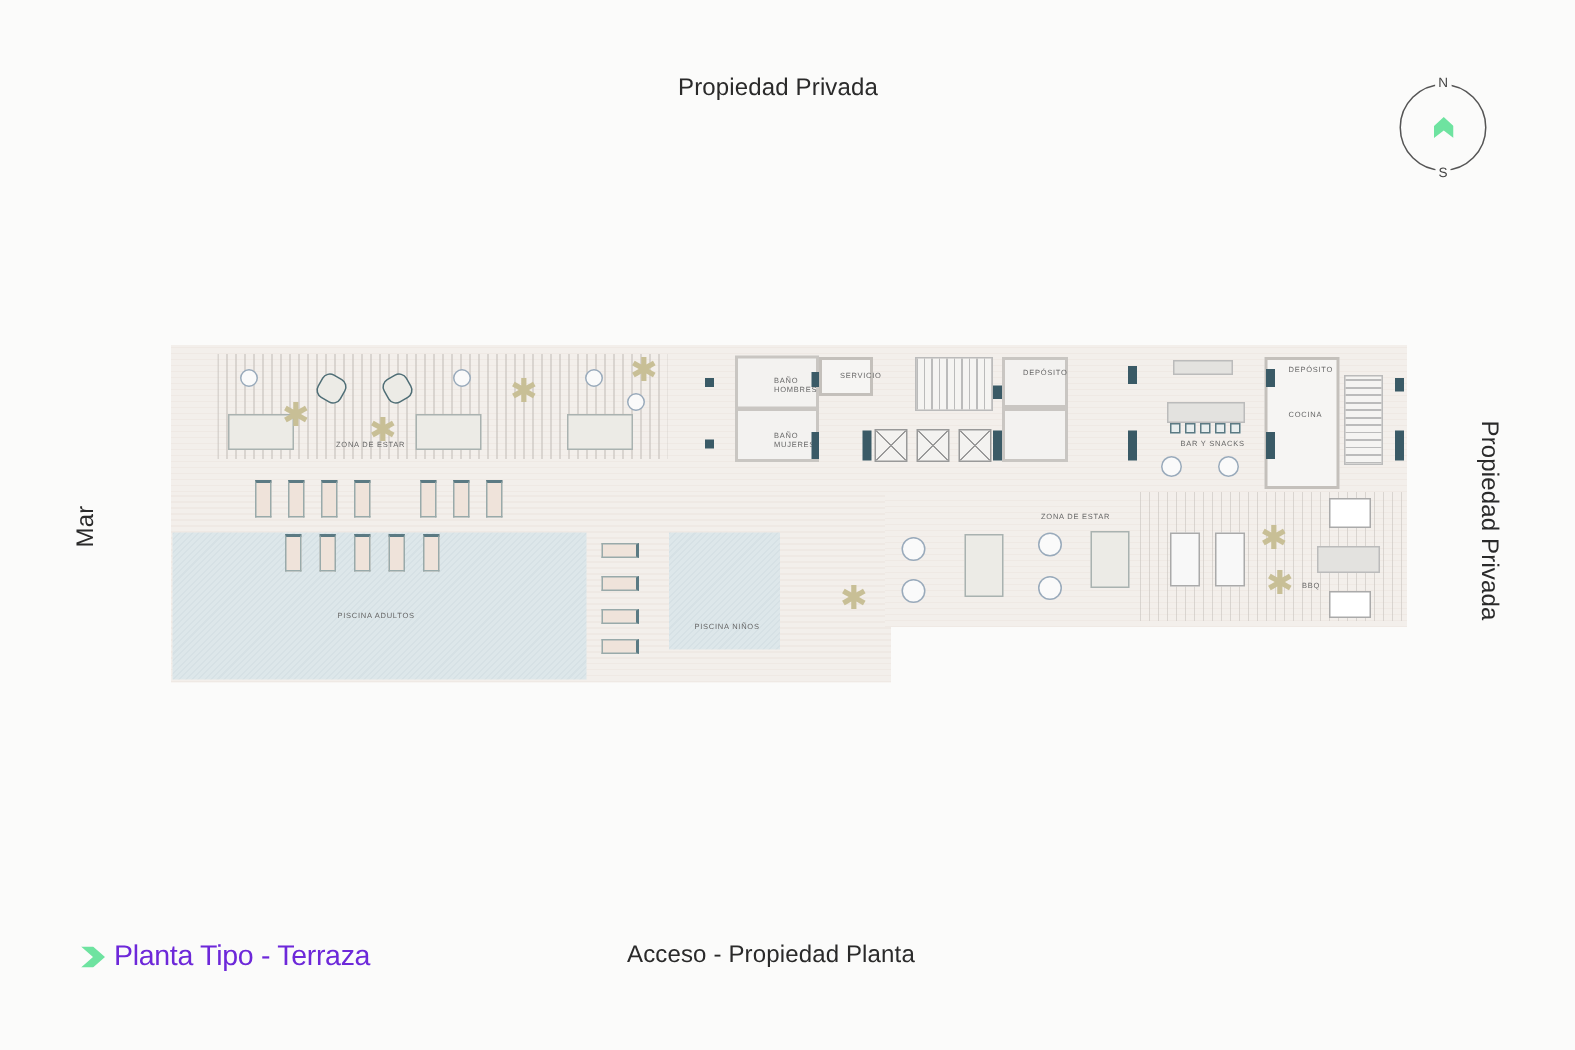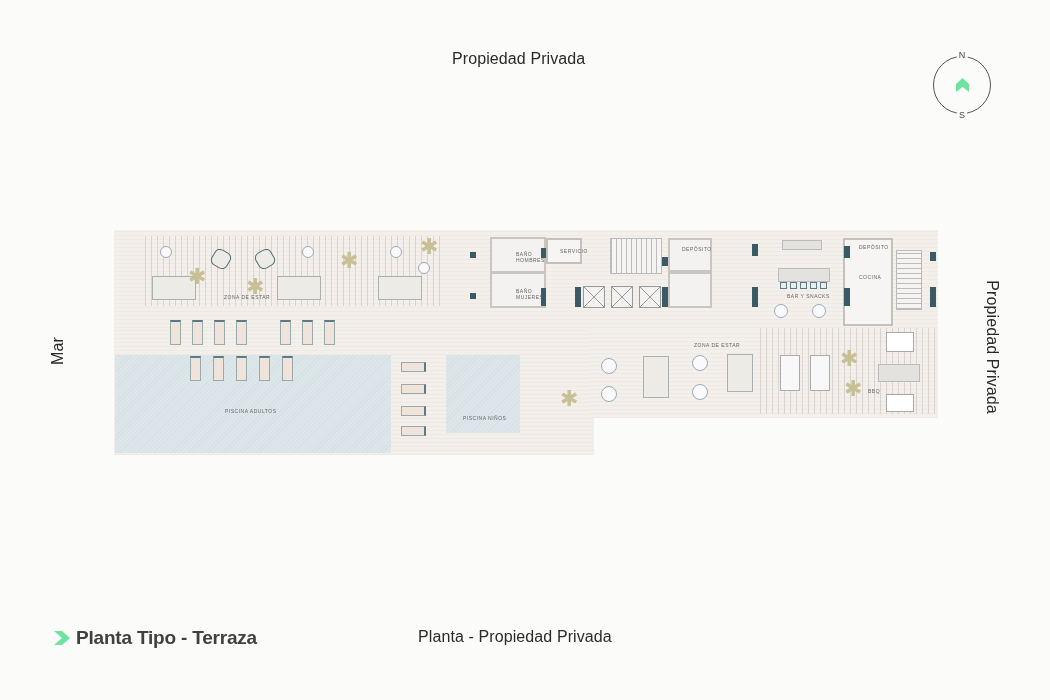--- a/index.html
+++ b/index.html
@@ -12,21 +12,21 @@
   .lbl-left { left: 44px; top: 342px; transform: rotate(-90deg); transform-origin: center; }
   .lbl-right { left: 912px; top: 338px; transform: rotate(90deg); width: 160px; text-align: center; }
 
   .compass { position: absolute; left: 933px; top: 56px; width: 58px; height: 58px; border-radius: 50%; border: 1.3px solid #555; }
   .compass .n, .compass .s { position: absolute; left: 50%; transform: translateX(-50%); font-size: 9px; background: #fbfbfa; padding: 0 2px; color: #444; }
   .compass .n { top: -7px; }
   .compass .s { bottom: -7px; }
   .compass .arrow { position: absolute; left: 22px; top: 21px; }
 
   .title { position: absolute; left: 54px; top: 627px; display: flex; align-items: center; gap: 6px; }
-  .title span { font-size: 19px; font-weight: 700; color: #404040; letter-spacing: -0.2px; }
+  .title span { font-size: 19px; font-weight: 400; color: #6d28d9; letter-spacing: -0.2px; }
 
   .plan { position: absolute; left: 0; top: 0; width: 1050px; height: 700px; }
 
   .deck { position: absolute; background:
      repeating-linear-gradient(0deg, #efe9e4 0 1px, #f3efeb 1px 4px); }
   .pool { position: absolute; background:
      repeating-linear-gradient(135deg, #d6e1e5 0 1px, #dde7ea 1px 3px); }
   .room { position: absolute; background: #f3f2f0; border: 2px solid #c9c6c2; }
   .core { position: absolute; background: #f6f5f3; border: 2px solid #c4c0bb; }
   .col { position: absolute; background: #3a5a66; }
@@ -164,21 +164,21 @@
 
   <div class="dtable" style="left:780px; top:355px; width:20px; height:36px; background:#f8f8f8;"></div>
   <div class="dtable" style="left:810px; top:355px; width:20px; height:36px; background:#f8f8f8;"></div>
   <div class="dtable" style="left:886px; top:332px; width:28px; height:20px;"></div>
   <div class="bar-counter" style="left:878px; top:364px; width:42px; height:18px;"></div>
   <div class="dtable" style="left:886px; top:394px; width:28px; height:18px;"></div>
   <div class="tiny" style="left:868px; top:388px;">BBQ</div>
 </div>
 
 <div class="label lbl-top">Propiedad Privada</div>
-<div class="label lbl-bottom">Planta - Propiedad Privada</div>
+<div class="label lbl-bottom">Acceso - Propiedad Planta</div>
 <div class="label lbl-left">Mar</div>
 <div class="label lbl-right">Propiedad Privada</div>
 
 <div class="compass">
   <span class="n">N</span>
   <span class="s">S</span>
   <svg class="arrow" width="13" height="14" viewBox="0 0 13 14">
     <path d="M6.5 0 L13 6 L13 14 L6.5 9 L0 14 L0 6 Z" fill="#6ee3a0"></path>
   </svg>
 </div>

